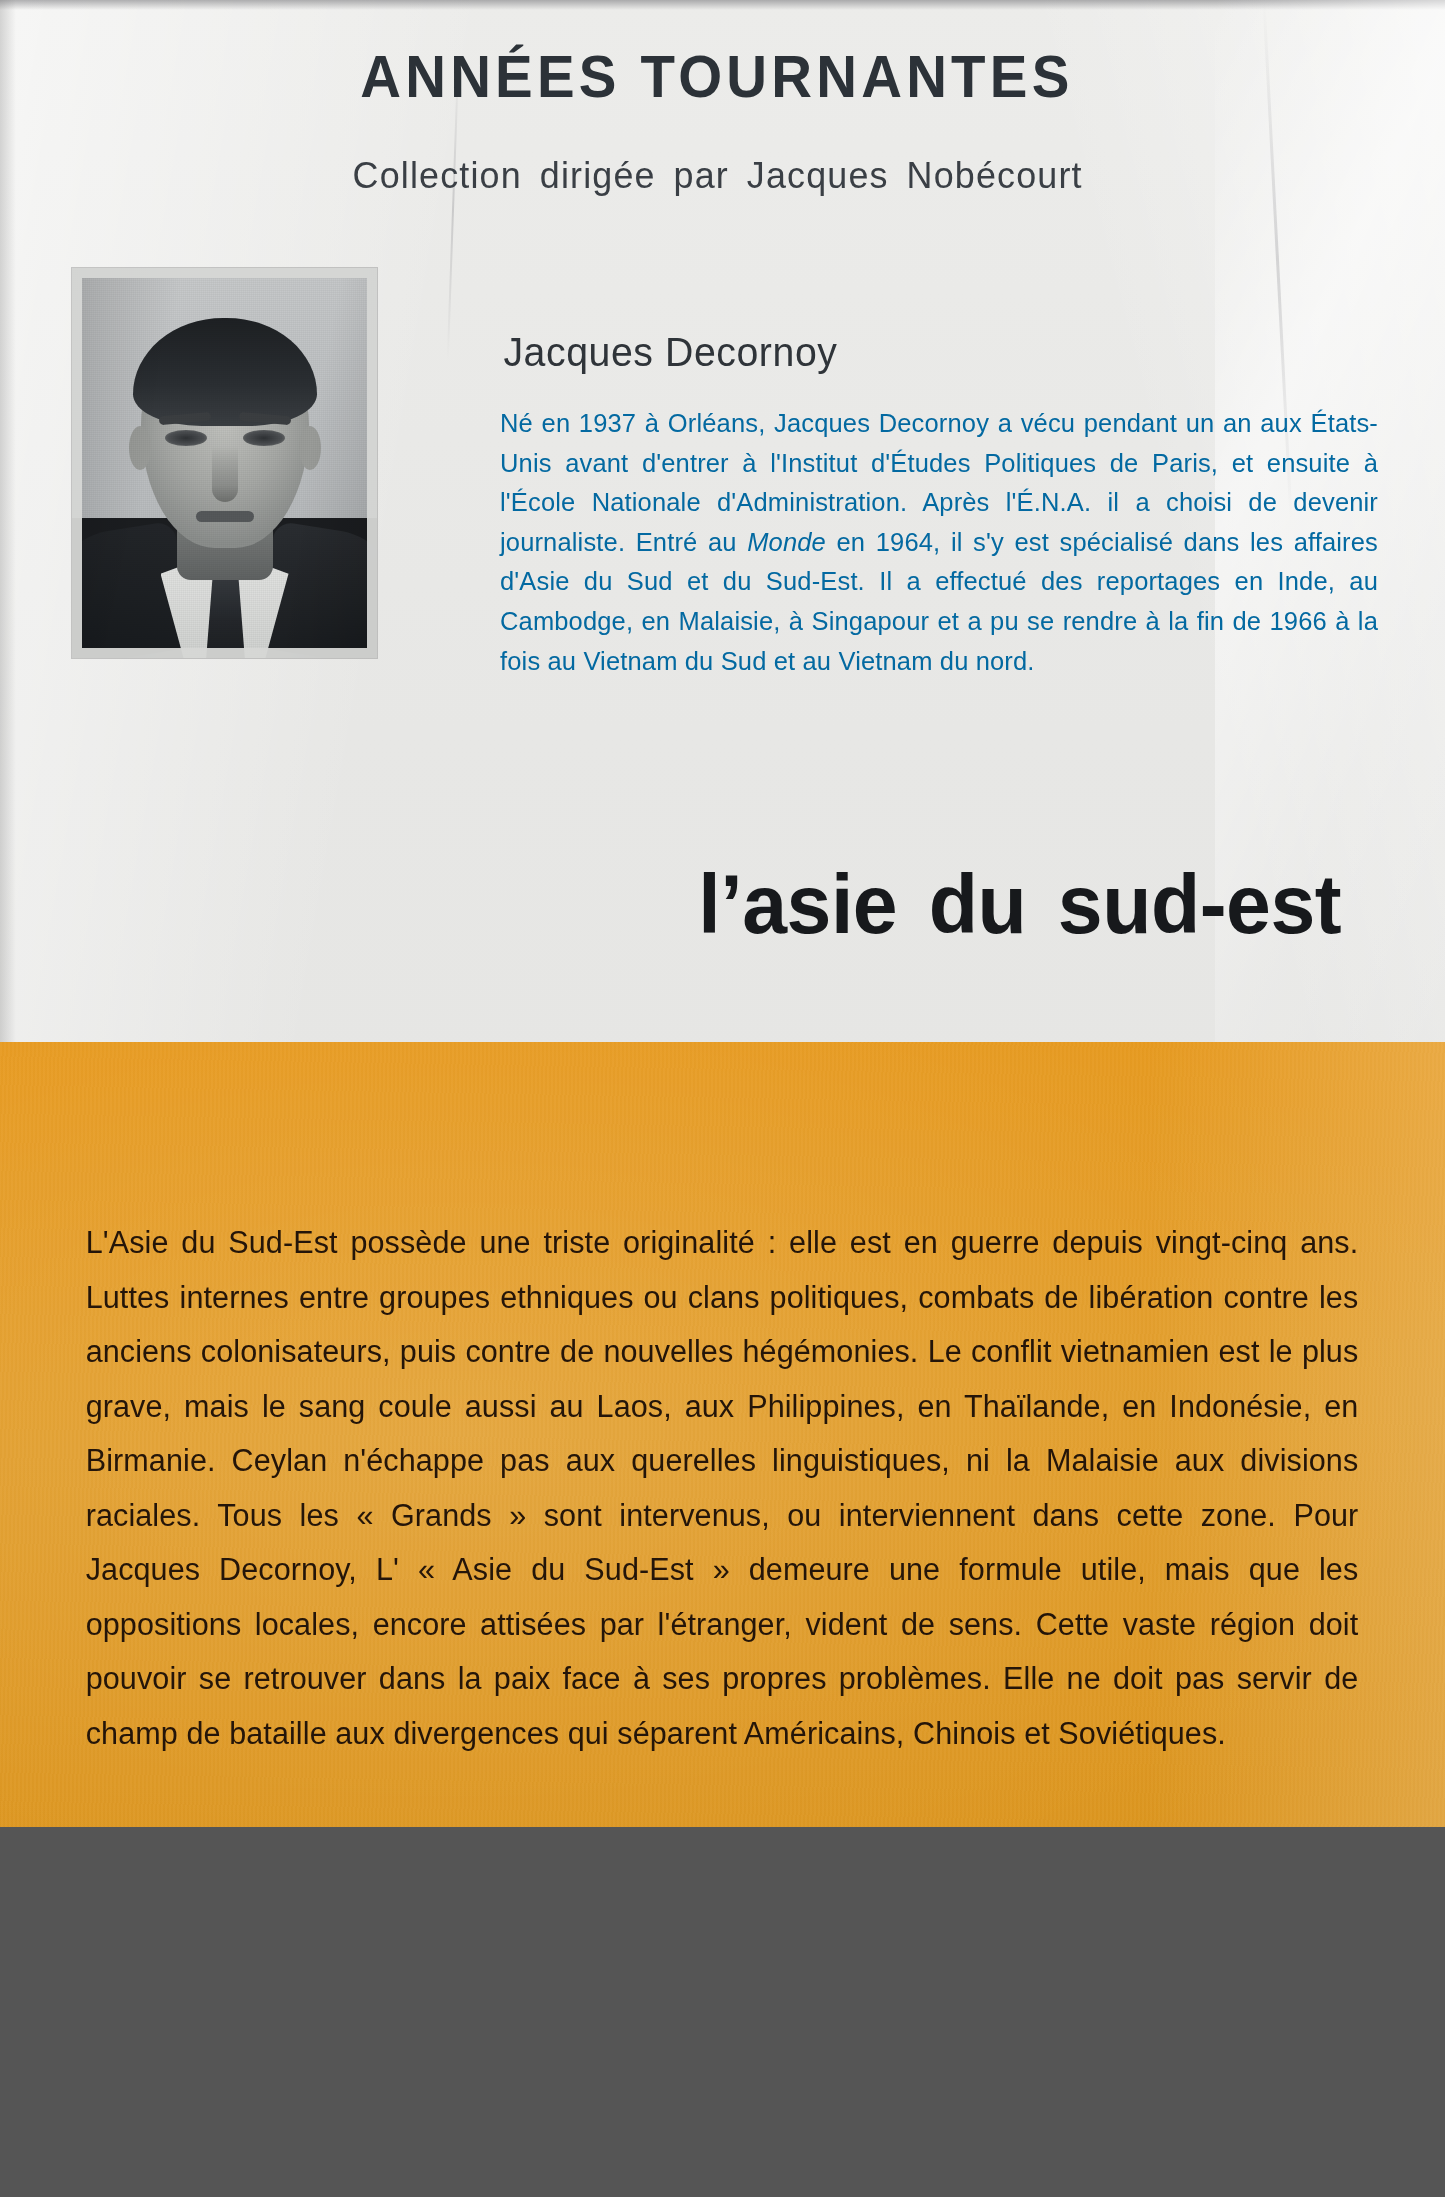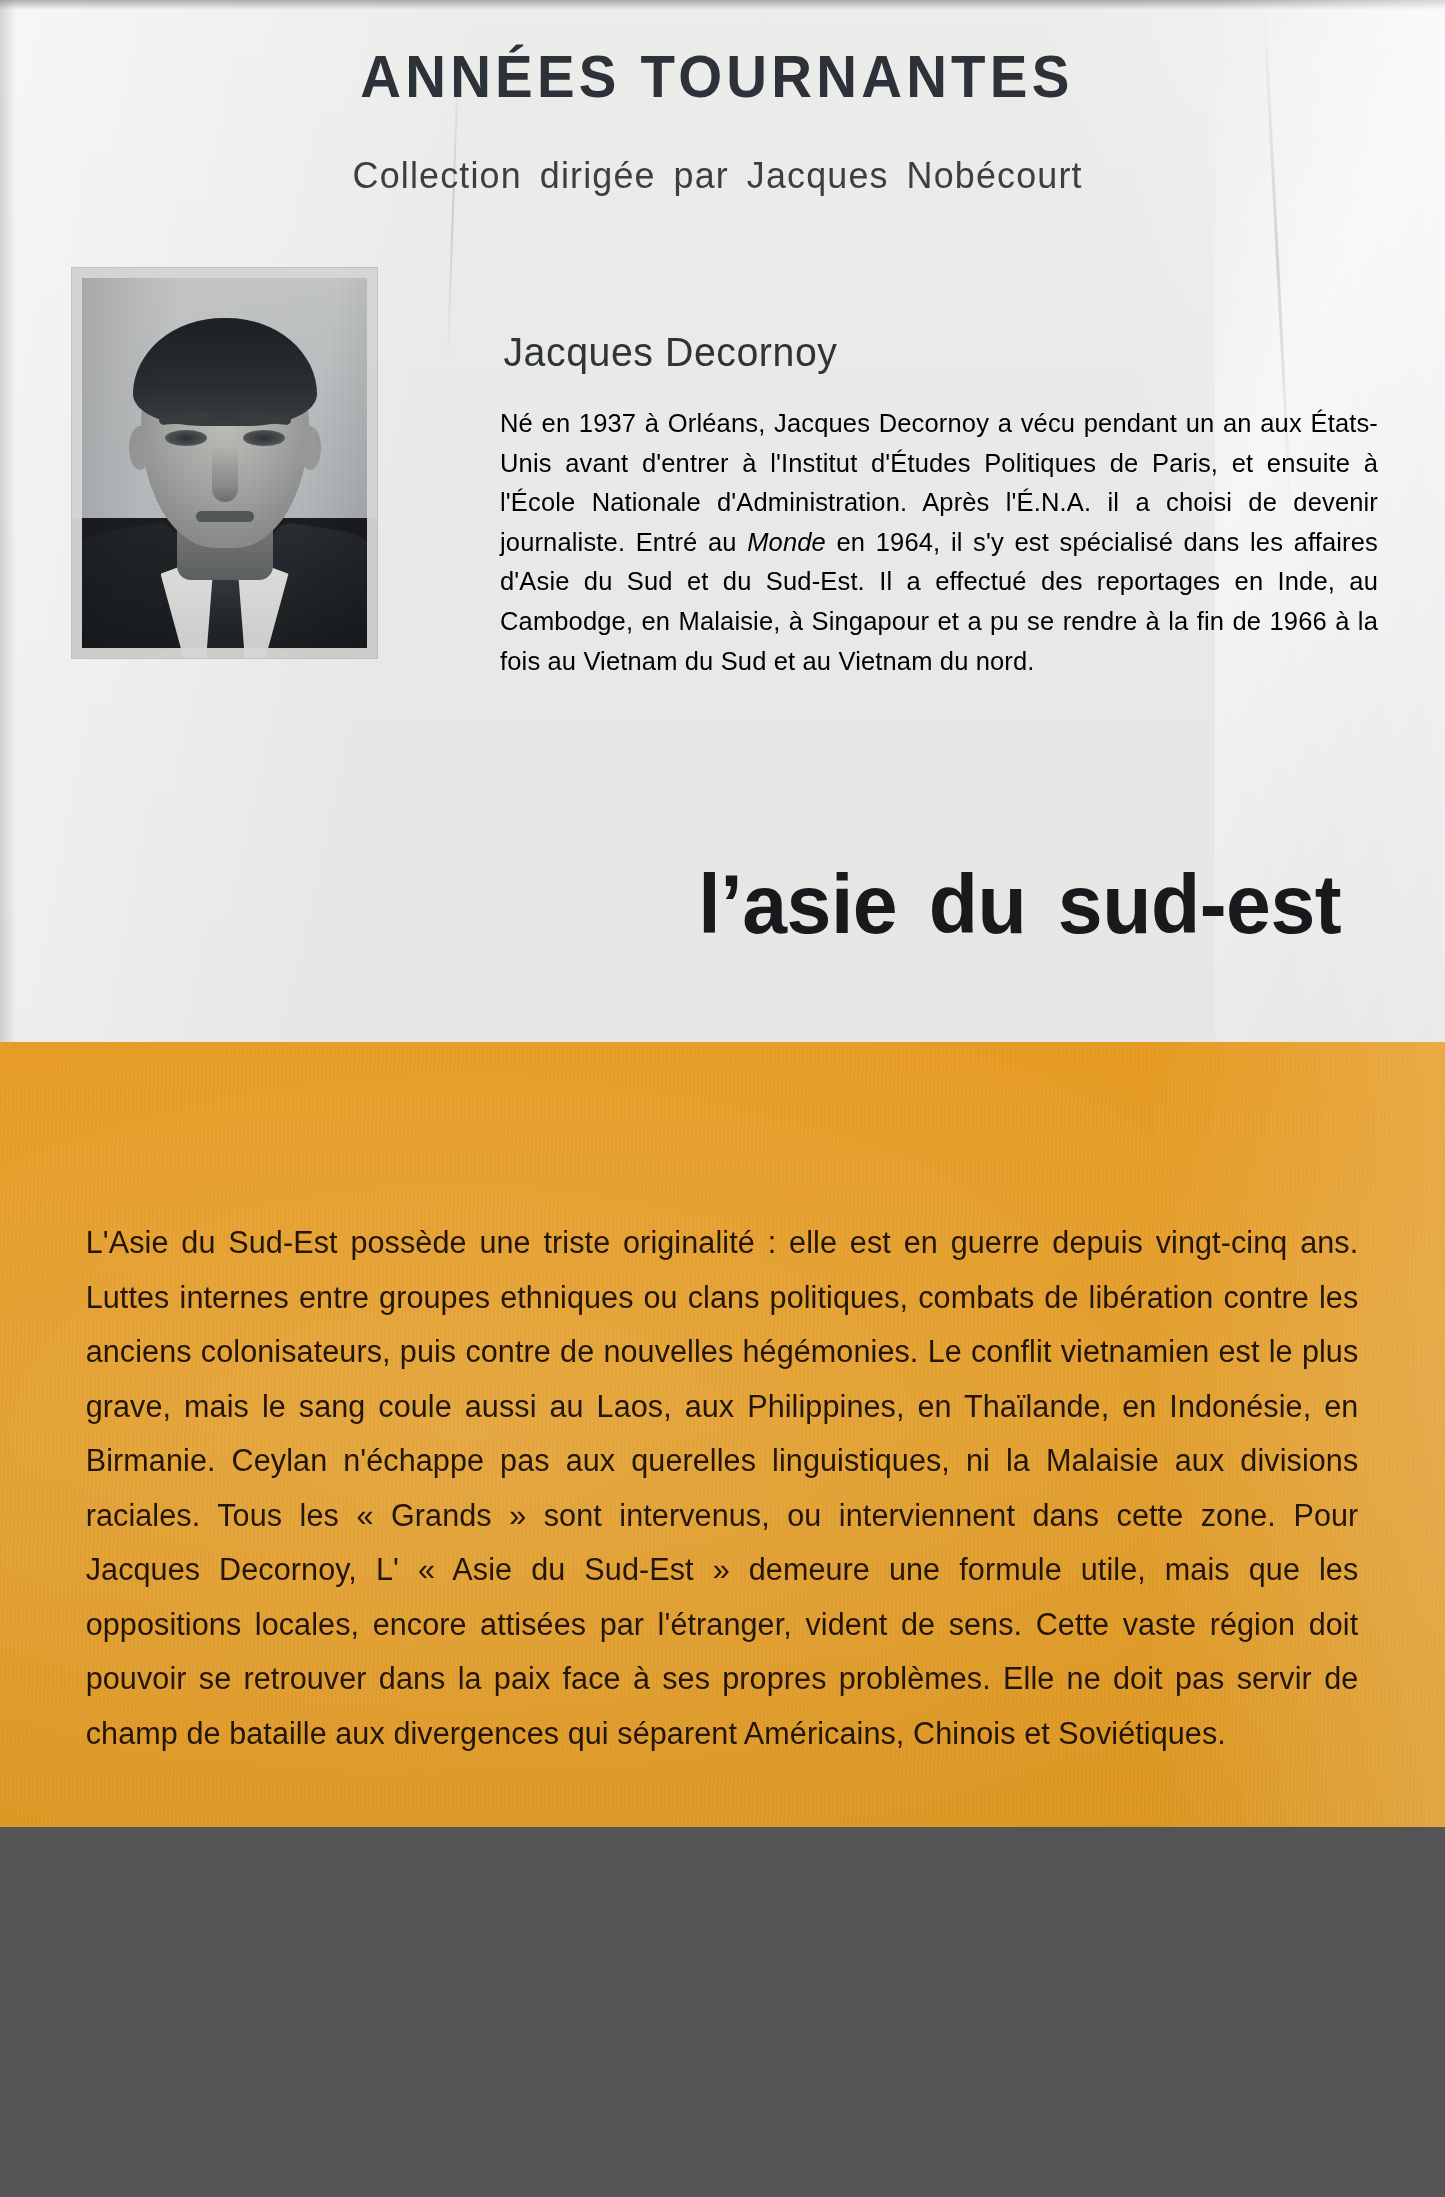--- a/index.html
+++ b/index.html
@@ -212,21 +212,21 @@
     color: #2f3439;
     transform: scaleX(0.98);
   }
   .bio {
     position: absolute;
     top: 404px;
     left: 500px;
     width: 878px;
     font-size: 25.5px;
     line-height: 39.6px;
-    color: #000000;
+    color: #0369a1;
     text-align: justify;
     letter-spacing: 0.15px;
     font-weight: 500;
   }
   .bio em { font-style: italic; }
 
   
   .book-title {
     position: absolute;
     top: 856px;

